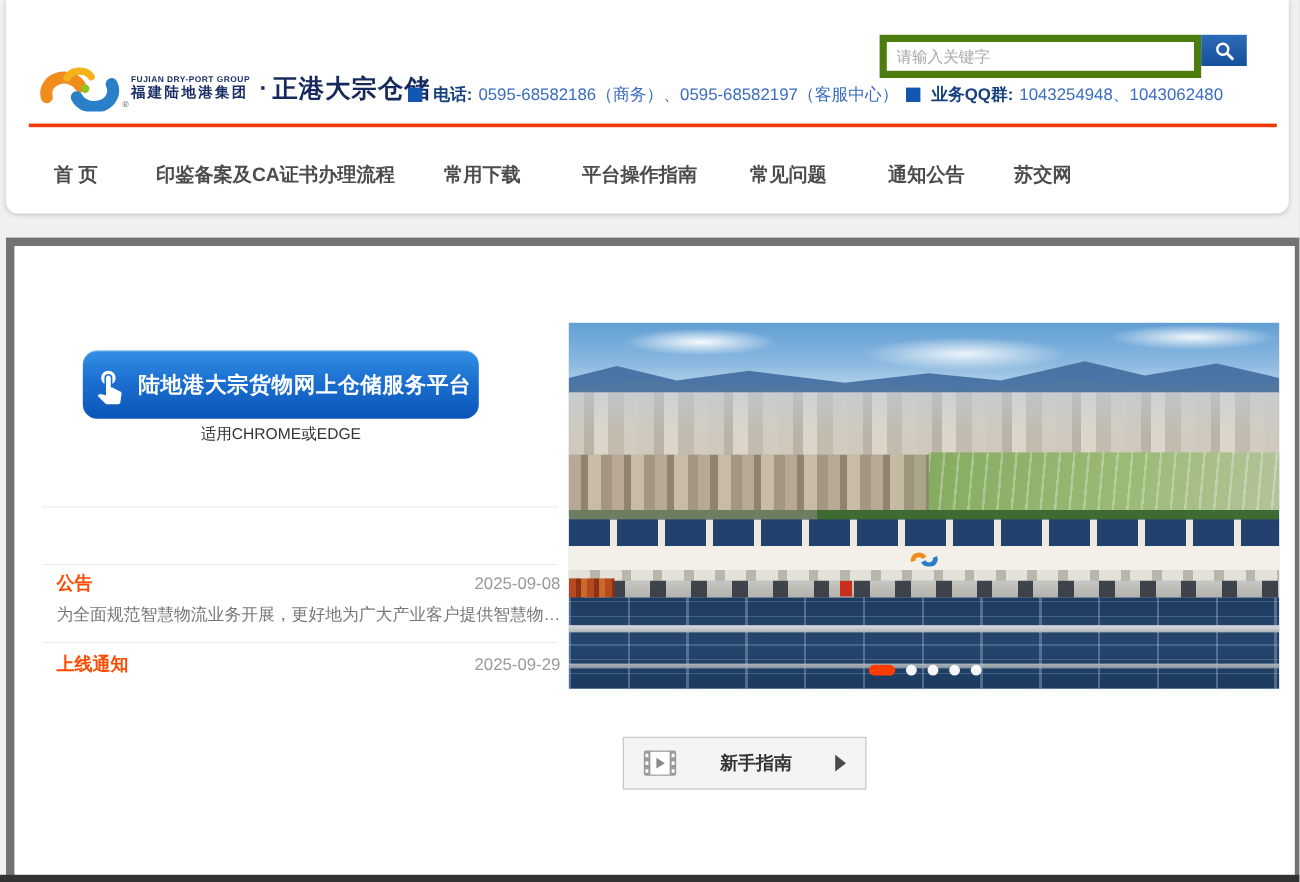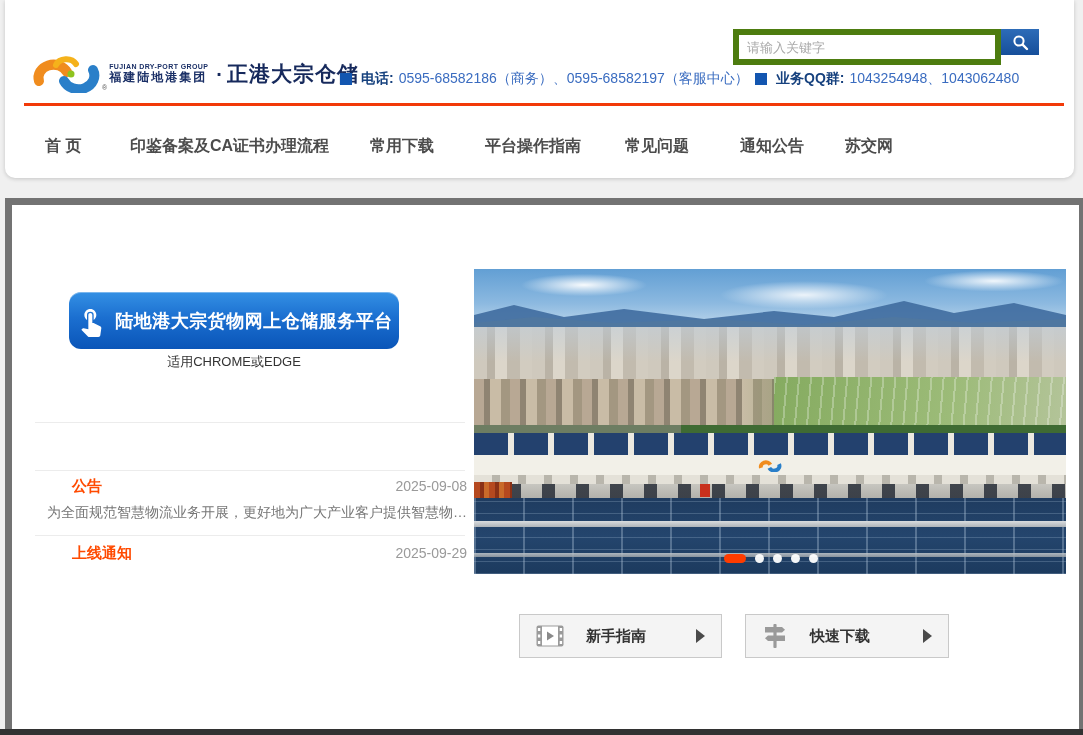--- a/index.html
+++ b/index.html
@@ -38,21 +38,21 @@
   .main-card{position:absolute;left:5px;top:198px;width:1067px;height:530px;background:#fff;
     border:7px solid #737373;}
   .platform-btn{position:absolute;left:57px;top:87px;width:330px;height:57px;border:none;border-radius:12px;
     background:linear-gradient(#3490e4 0%,#1b6fd0 45%,#0a55b8 100%);
     display:flex;align-items:center;justify-content:center;cursor:pointer;
     box-shadow:inset 0 1px 0 rgba(255,255,255,.35);}
   .platform-btn .txt{color:#fff;font-size:18px;font-weight:bold;letter-spacing:.5px;margin-left:8px;white-space:nowrap;}
   .browser-hint{position:absolute;left:57px;top:148px;width:330px;text-align:center;font-size:13px;color:#333;}
   .hr{position:absolute;left:23px;width:430px;height:1px;background:#ececec;}
   .notice-row{position:absolute;left:35px;width:420px;display:flex;justify-content:space-between;align-items:baseline;cursor:pointer;}
-  .notice-title{font-size:15px;font-weight:bold;color:#ff4a00;margin-left:25px;}
+  .notice-title{font-size:15px;font-weight:bold;color:#ff4a00;}
   .notice-date{font-size:14px;color:#9a9a9a;}
   .notice-snippet{position:absolute;left:35px;width:422px;font-size:14px;color:#777;
     white-space:nowrap;overflow:hidden;text-overflow:ellipsis;cursor:pointer;}
   
   .hero{position:absolute;left:462px;top:64px;width:592px;height:305px;overflow:hidden;background:#7fb0da;}
   .hero .sky{position:absolute;left:0;top:0;width:100%;height:62px;
     background:
       radial-gradient(ellipse 90px 16px at 110px 16px, rgba(255,255,255,.95), transparent 70%),
       radial-gradient(ellipse 120px 20px at 330px 26px, rgba(255,255,255,.85), transparent 70%),
       radial-gradient(ellipse 100px 15px at 520px 12px, rgba(255,255,255,.9), transparent 70%),
@@ -98,21 +98,21 @@
     background:linear-gradient(#d9dcde,#aeb4b9);}
   .hero .walkway2{position:absolute;left:0;top:284px;width:100%;height:4px;
     background:linear-gradient(#c6cbcf,#9aa1a7);opacity:.85;}
   .carousel{position:absolute;left:250px;bottom:11px;display:flex;align-items:center;gap:9px;}
   .carousel .dot{width:9px;height:9px;border-radius:50%;background:#fff;opacity:.95;cursor:pointer;}
   .carousel .dot.active{width:22px;height:9px;border-radius:5px;background:#ff3c00;opacity:1;}
   .mini-logo{display:block;}
   
   .quick-btn{position:absolute;top:409px;height:44px;background:#f4f4f4;border:1px solid #c9c9c9;
     display:flex;align-items:center;padding:0 16px;box-sizing:border-box;cursor:pointer;}
-  .quick-btn .ql-label{font-size:15px;font-weight:bold;color:#333;margin-left:22px;white-space:nowrap;}
+  .quick-btn .ql-label{font-size:15px;font-weight:bold;color:#333;margin-left:36px;white-space:nowrap;}
   .quick-btn .arrow{margin-left:auto;width:0;height:0;border-top:7px solid transparent;
     border-bottom:7px solid transparent;border-left:9px solid #4a4a4a;}
   #quick-guide{left:507px;width:203px;}
   #quick-download{left:733px;width:204px;}
   
   .footer-bar{position:absolute;left:0;top:729px;width:1083px;height:6px;background:#323232;}
 </style>
 </head>
 <body>
 
@@ -239,26 +239,17 @@
           <rect x="1.9" y="9.5" width="2.4" height="3" fill="#fff"></rect>
           <rect x="1.9" y="16" width="2.4" height="3" fill="#fff"></rect>
         <rect x="23.7" y="3" width="2.4" height="3" fill="#fff"></rect>
           <rect x="23.7" y="9.5" width="2.4" height="3" fill="#fff"></rect>
           <rect x="23.7" y="16" width="2.4" height="3" fill="#fff"></rect>
       </svg>
       <span class="ql-label">新手指南</span>
       <span class="arrow"></span>
     </div>
 
-    <div class="quick-btn" id="quick-download">
-      <svg width="26" height="26" viewBox="0 0 26 26">
-        <rect x="11.4" y="1" width="3.2" height="24" rx="1" fill="#9a9a9a"></rect>
-        <polygon points="3,4 20,4 23,6.8 20,9.6 3,9.6" fill="#9a9a9a"></polygon>
-        <polygon points="23,12.5 6,12.5 3,15.3 6,18.1 23,18.1" fill="#9a9a9a"></polygon>
-      </svg>
-      <span class="ql-label">快速下载</span>
-      <span class="arrow"></span>
-    </div>
 
   </div>
 
   <div class="footer-bar"></div>
 </div>
 
 </body></html>

